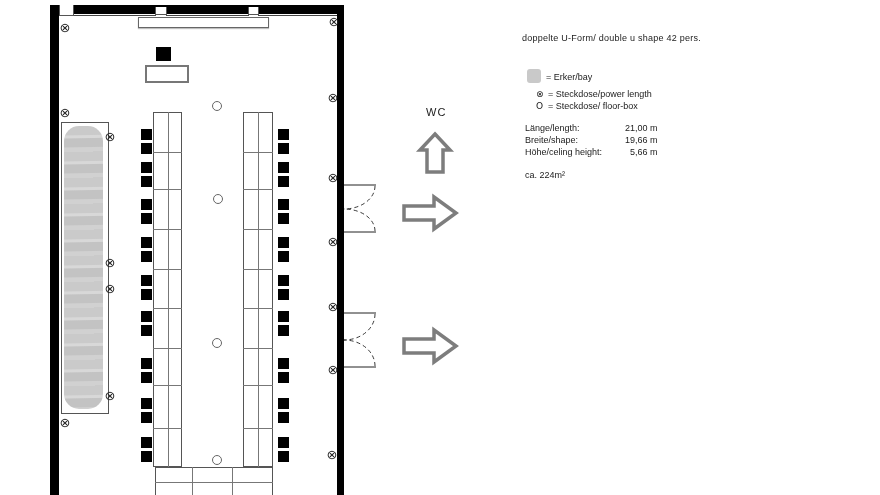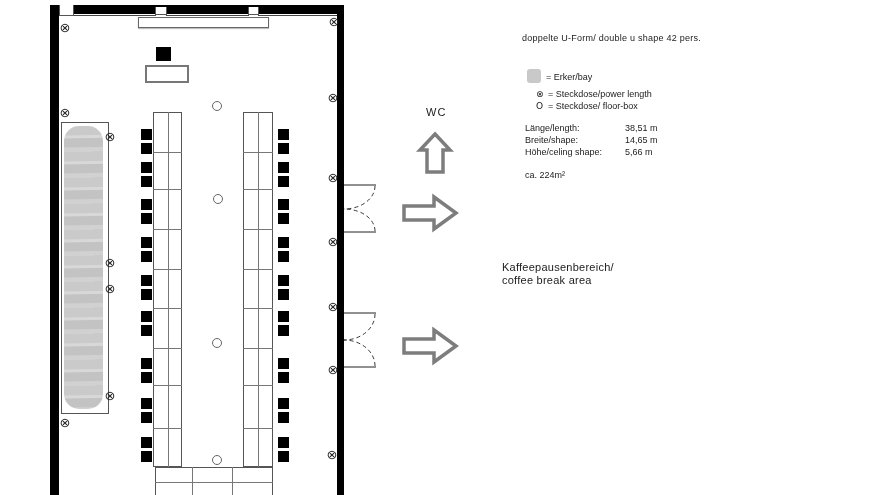--- a/index.html
+++ b/index.html
@@ -29,21 +29,21 @@
   .tline{position:absolute;background:#777;}
   
   .txt{position:absolute;font-size:11px;letter-spacing:.25px;color:#1b1b1b;white-space:nowrap;}
   .wc{letter-spacing:1px;}
   .coffee div{line-height:13px;}
   .info-title{position:absolute;left:522px;top:33px;font-size:9px;letter-spacing:.25px;white-space:nowrap;}
   .legend-row{position:absolute;font-size:9px;white-space:nowrap;}
   .swatch{position:absolute;left:527px;top:69px;width:14px;height:14px;border-radius:3px;background:#c9c9c9;}
   .legend-sym{display:inline-block;width:12px;font-family:"DejaVu Sans",sans-serif;}
   .dims{position:absolute;left:525px;top:122px;font-size:9px;}
-  .dims-row{display:flex;line-height:12px;}
+  .dims-row{display:flex;line-height:12px;justify-content:space-between;}
   .dims-row .lbl{width:100px;}
   .area{position:absolute;left:525px;top:170px;font-size:9px;}
   svg.overlay{position:absolute;left:0;top:0;pointer-events:none;}
 </style>
 </head>
 <body>
 
 <div class="canvas">
 
   <div class="plan abs" id="plan" style="left:0;top:0;width:880px;height:495px;">
@@ -164,44 +164,40 @@
       <div class="power-point" style="left: 333px; top: 307px;">⊗</div>
       <div class="power-point" style="left: 333px; top: 370px;">⊗</div>
       <div class="power-point" style="left: 332px; top: 455px;">⊗</div>
       <div class="floor-box" style="left: 217px; top: 106px;"></div>
       <div class="floor-box" style="left: 218px; top: 199px;"></div>
       <div class="floor-box" style="left: 217px; top: 343px;"></div>
       <div class="floor-box" style="left: 217px; top: 460px;"></div>
     </div>
 
   <div class="txt wc" style="left:426px;top:106px;">WC</div>
-  <div class="txt coffee" style="left:502px;top:261px;">
-    <div>Kaffeepausenbereich/</div>
-    <div>coffee break area</div>
-  </div>
 
   <div>
     <div class="info-title">doppelte U-Form/ double u shape 42 pers.</div>
 
     <div class="swatch"></div>
     <div class="legend-row" style="left:546px;top:72px;">= Erker/bay</div>
 
     <div class="legend-row" style="left:536px;top:89px;"><span class="legend-sym">⊗</span><span>= Steckdose/power length</span></div>
 
     <div class="legend-row" style="left:536px;top:101px;"><span class="legend-sym">O</span><span>= Steckdose/ floor-box</span></div>
 
     <div class="dims">
       <div class="dims-row">
         <span class="lbl">Länge/length:</span>
-        <span class="val">38,51 m</span>
+        <span class="val">21,00 m</span>
       </div>
       <div class="dims-row">
         <span class="lbl">Breite/shape:</span>
-        <span class="val">14,65 m</span>
+        <span class="val">19,66 m</span>
       </div>
       <div class="dims-row">
-        <span class="lbl">Höhe/celing shape:</span>
+        <span class="lbl">Höhe/celing height:</span>
         <span class="val">5,66 m</span>
       </div>
     </div>
     <div class="area">ca. 224m²</div>
   </div>
 </div>
 
 </body></html>

